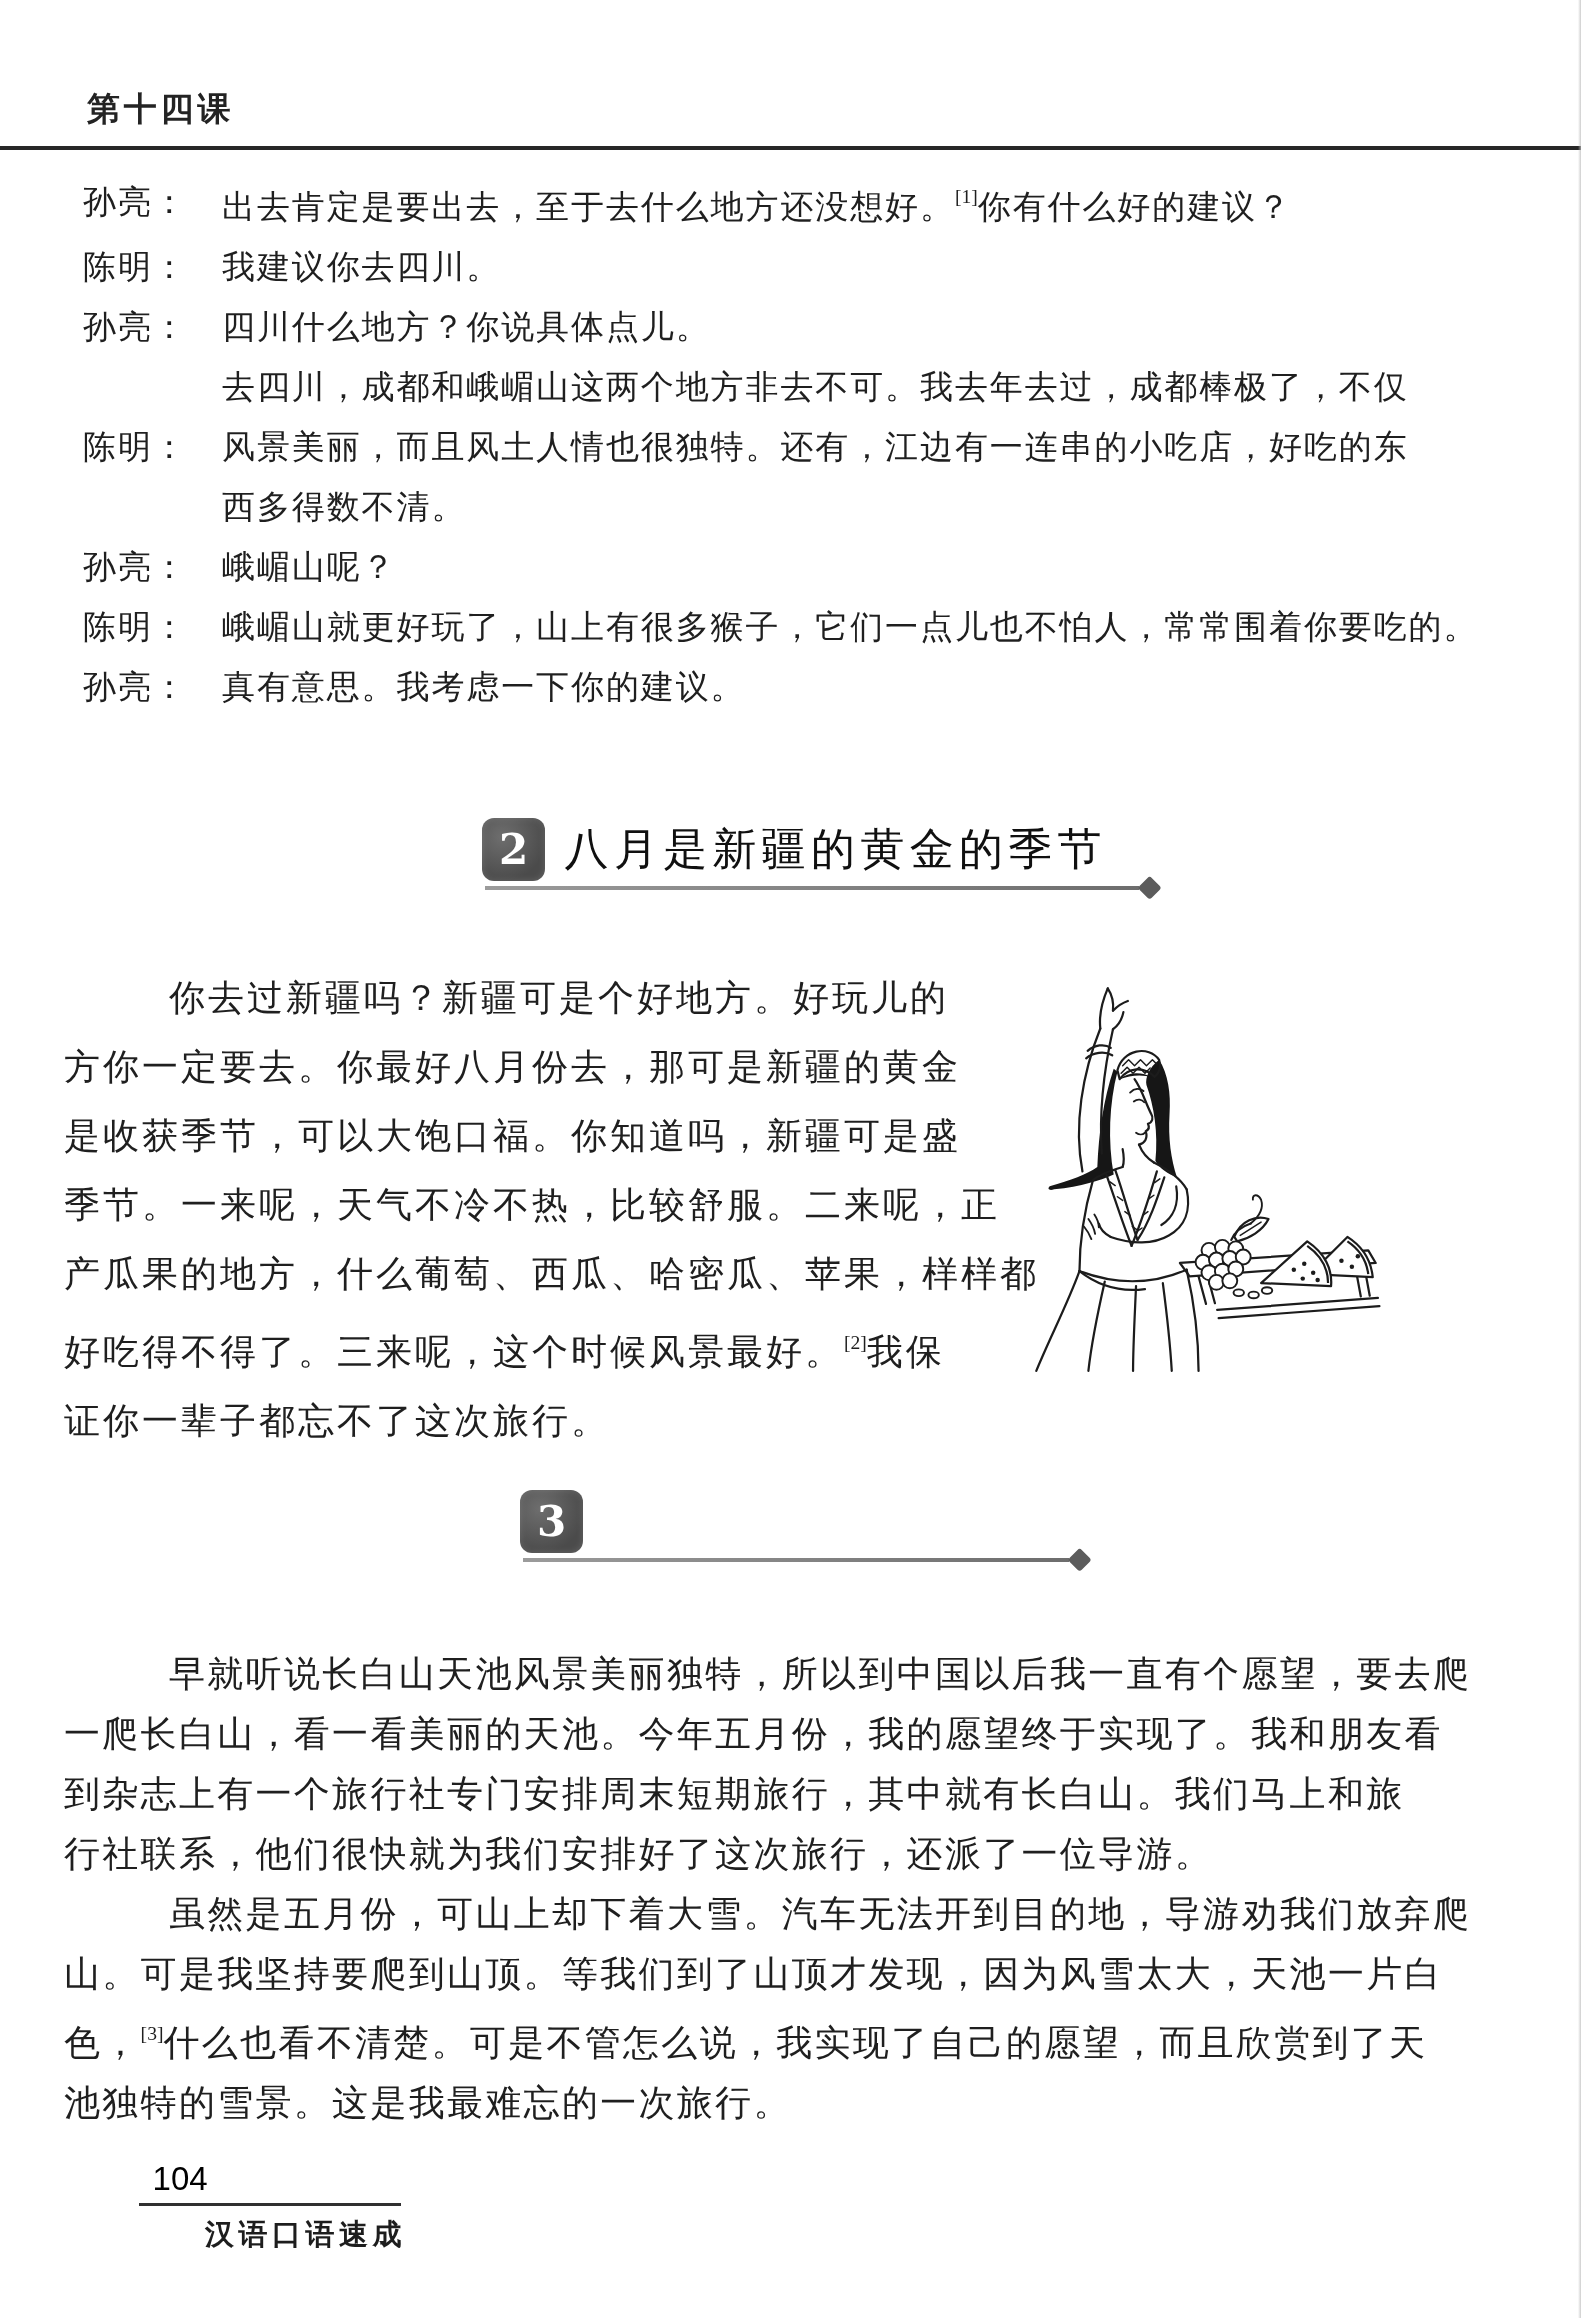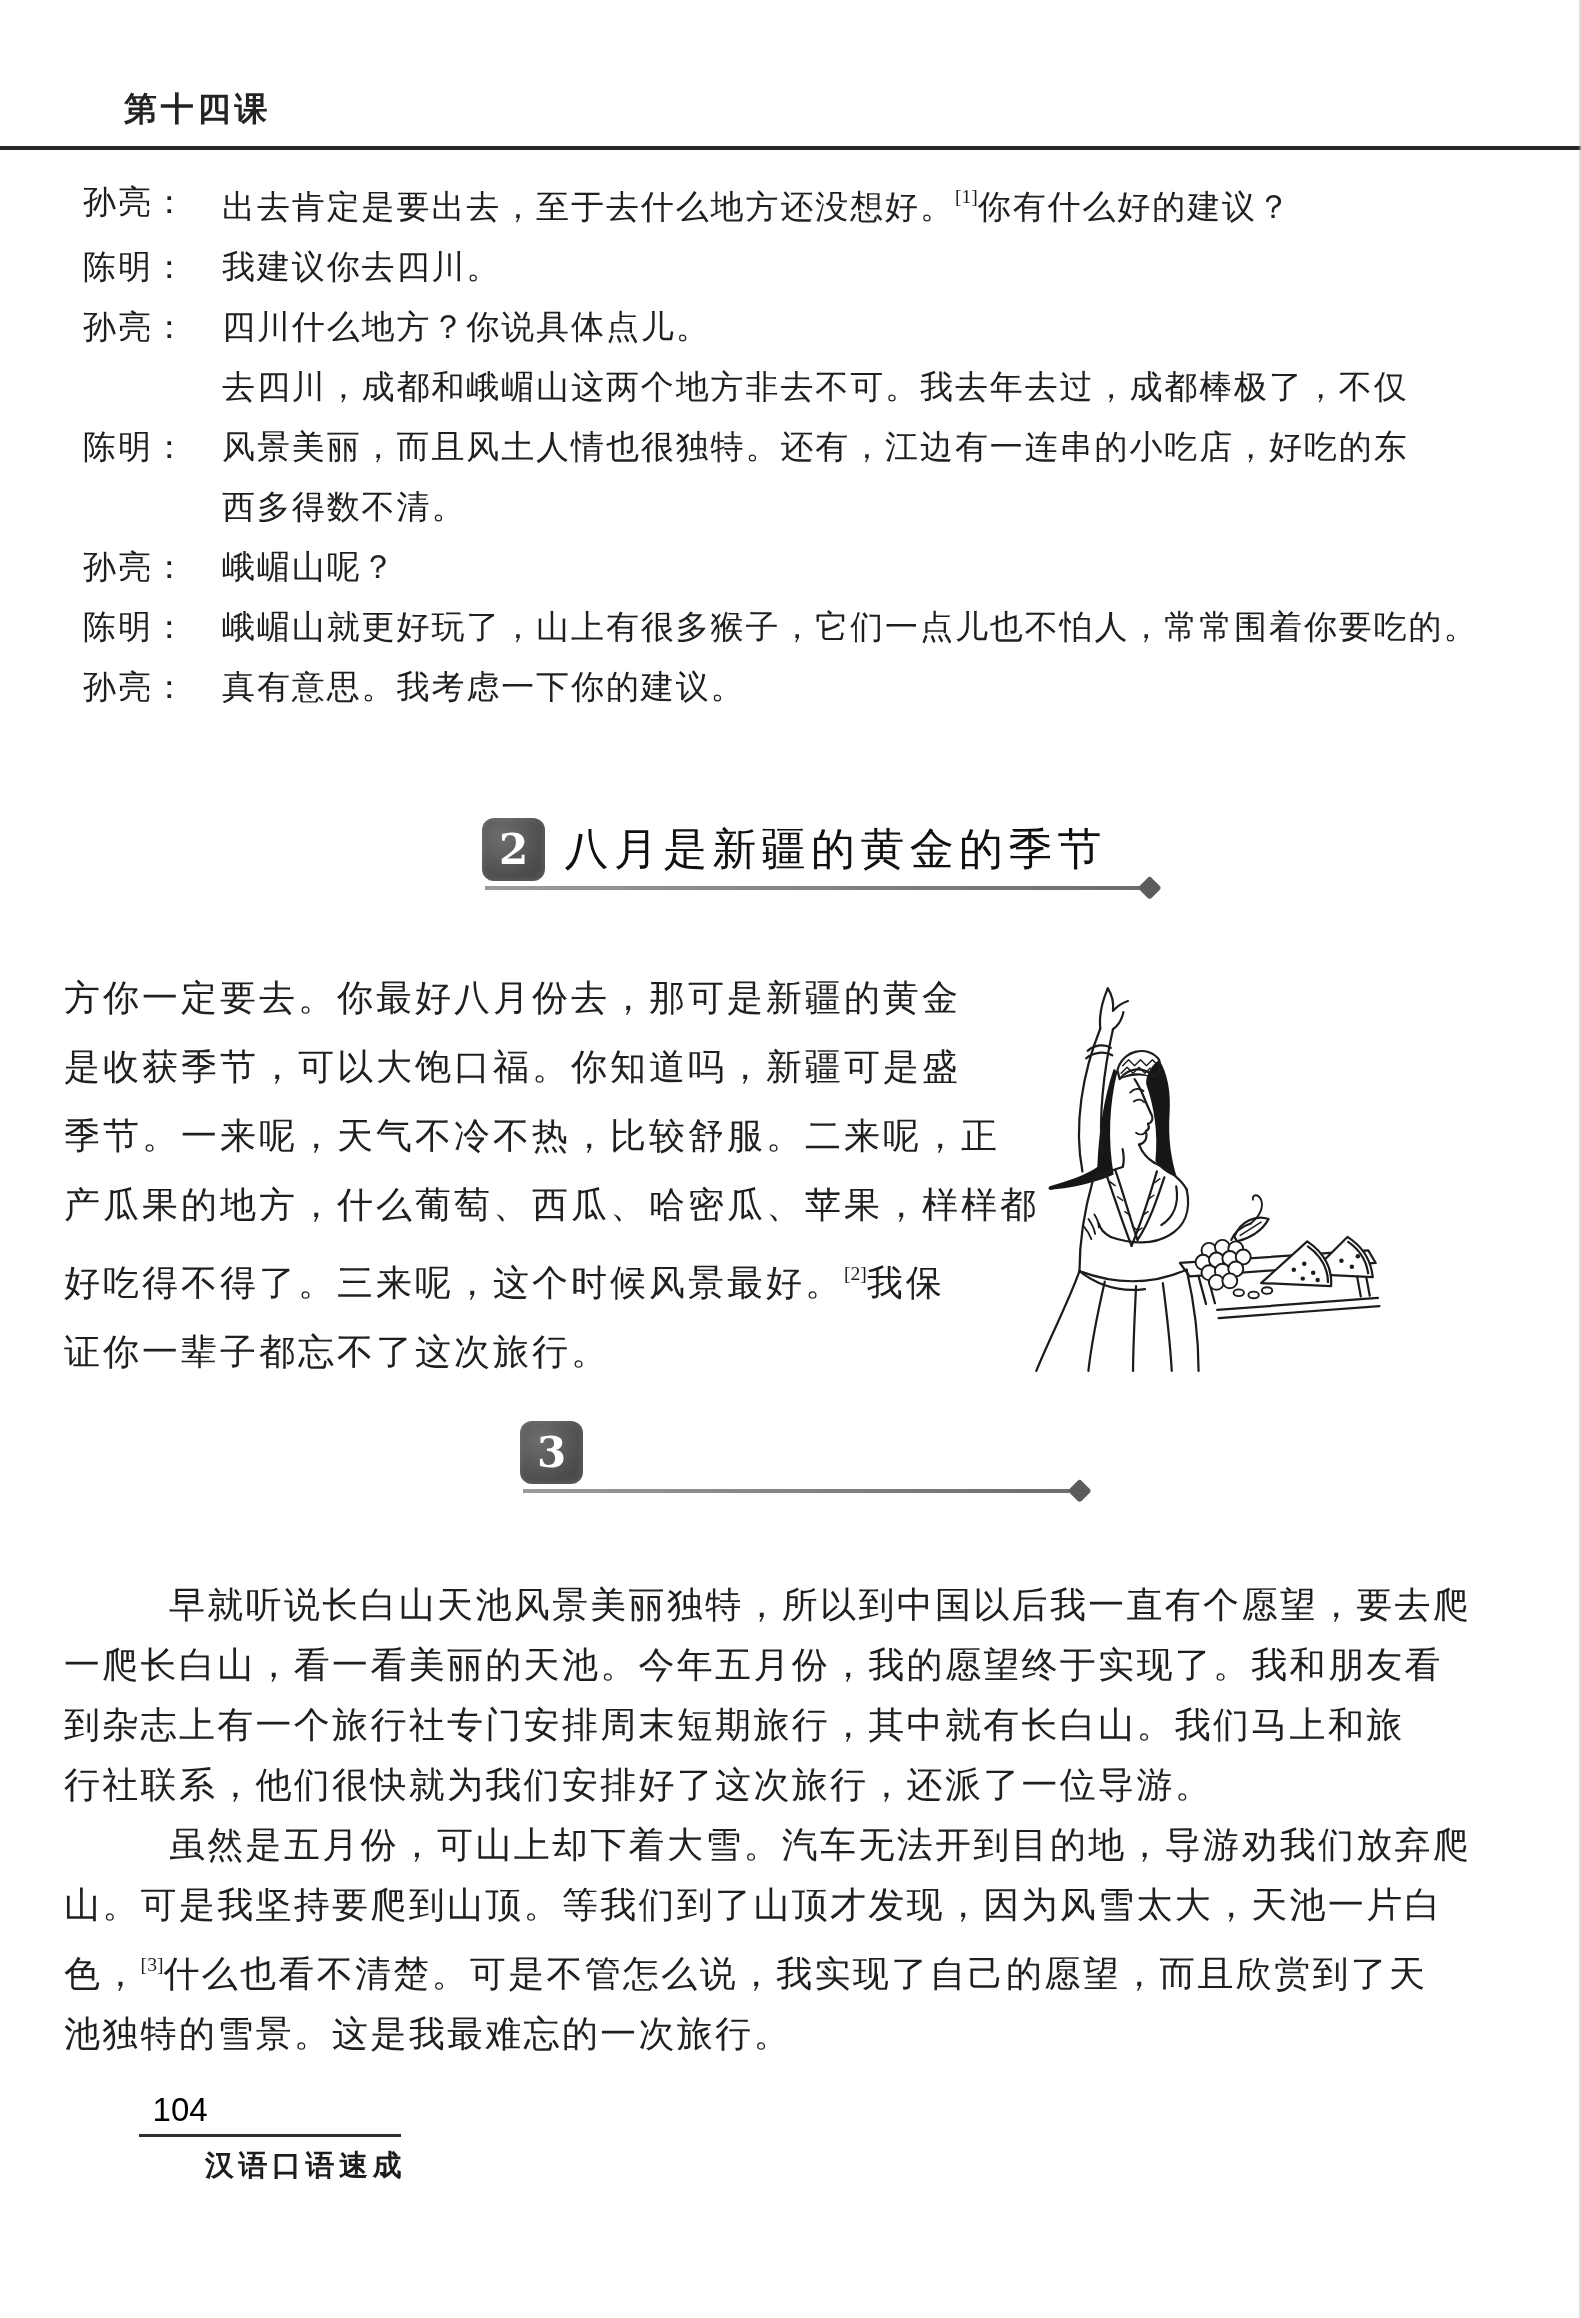--- a/index.html
+++ b/index.html
@@ -11,21 +11,21 @@
     color:#1f1f1f;
     overflow:hidden;
   }
   
   .page::after{
     content:"";position:absolute;top:0;right:0;width:4.5px;height:100%;
     background:linear-gradient(to left,#bdbdbd,rgba(255,255,255,0));
     pointer-events:none;
   }
   
-  .header{padding:87px 64px 0 87px;margin-left:37px;}
+  .header{padding:87px 64px 0 87px;}
   .lesson-title{
     font-family:"Liberation Sans","DejaVu Sans",sans-serif;
     font-weight:900;font-size:33px;letter-spacing:3.8px;color:#232323;
   }
   .header-rule{
     position:absolute;left:0;top:146px;width:100%;height:3.8px;background:#272727;
   }
   
   .dialogue{
     margin:35px 64px 0 83px;
@@ -152,20 +152,21 @@
     </div>
 
   <div class="sec-heading" id="sec2-heading">
     <div class="sec-badge">2</div>
     <div class="sec-title">八月是新疆的黄金的季节</div>
     <div class="heading-rule"></div>
   </div>
 
   <div class="sec2-body">
     <div class="sec2-lines">
+        <div class="bodyline indent">你去过新疆吗？新疆可是个好地方。好玩儿的</div>
         <div class="bodyline">方你一定要去。你最好八月份去，那可是新疆的黄金</div>
         <div class="bodyline">是收获季节，可以大饱口福。你知道吗，新疆可是盛</div>
         <div class="bodyline">季节。一来呢，天气不冷不热，比较舒服。二来呢，正</div>
         <div class="bodyline">产瓜果的地方，什么葡萄、西瓜、哈密瓜、苹果，样样都</div>
         <div class="bodyline">好吃得不得了。三来呢，这个时候风景最好。<sup class="fn">[2]</sup>我保</div>
         <div class="bodyline">证你一辈子都忘不了这次旅行。</div>
       </div>
 
     <svg class="figure" viewBox="0 0 700 560" aria-hidden="true">
 

